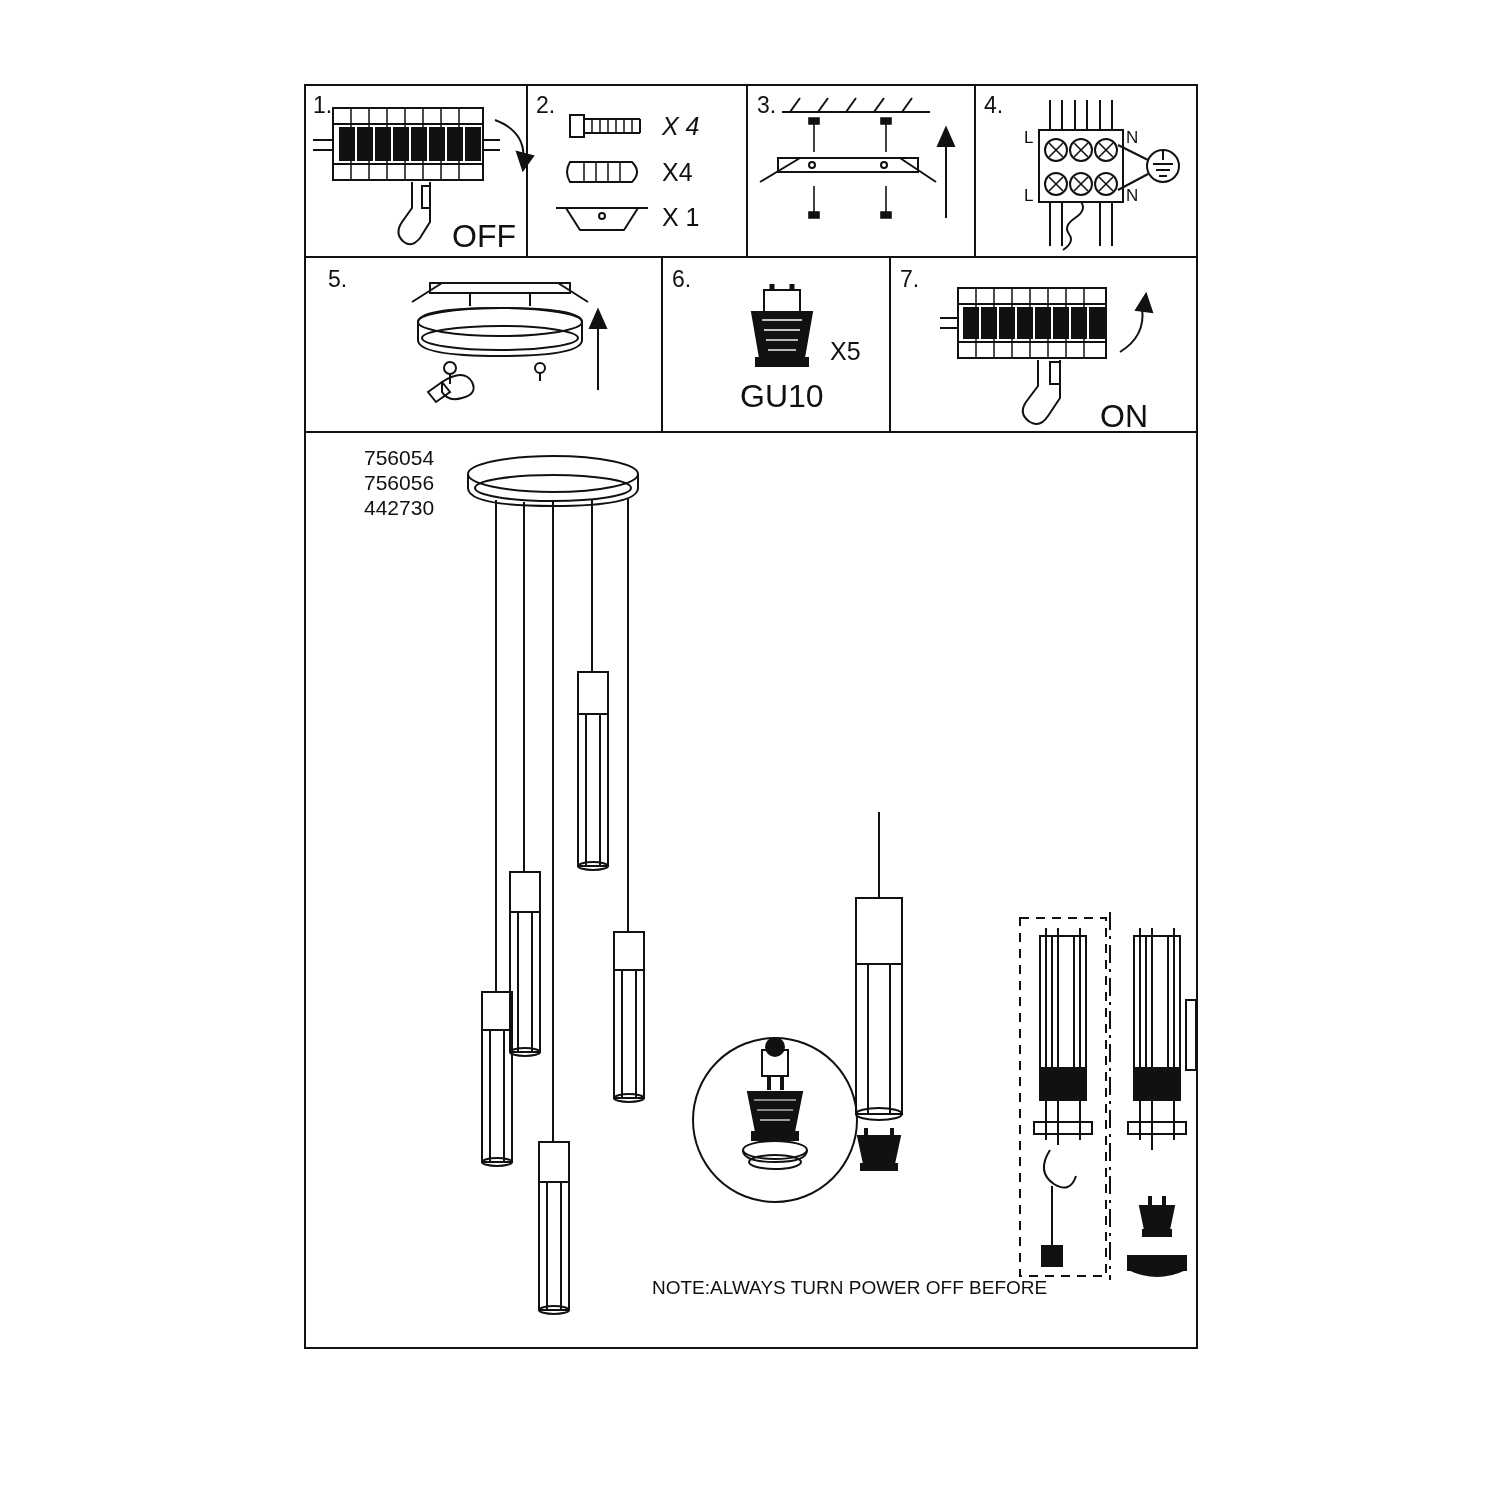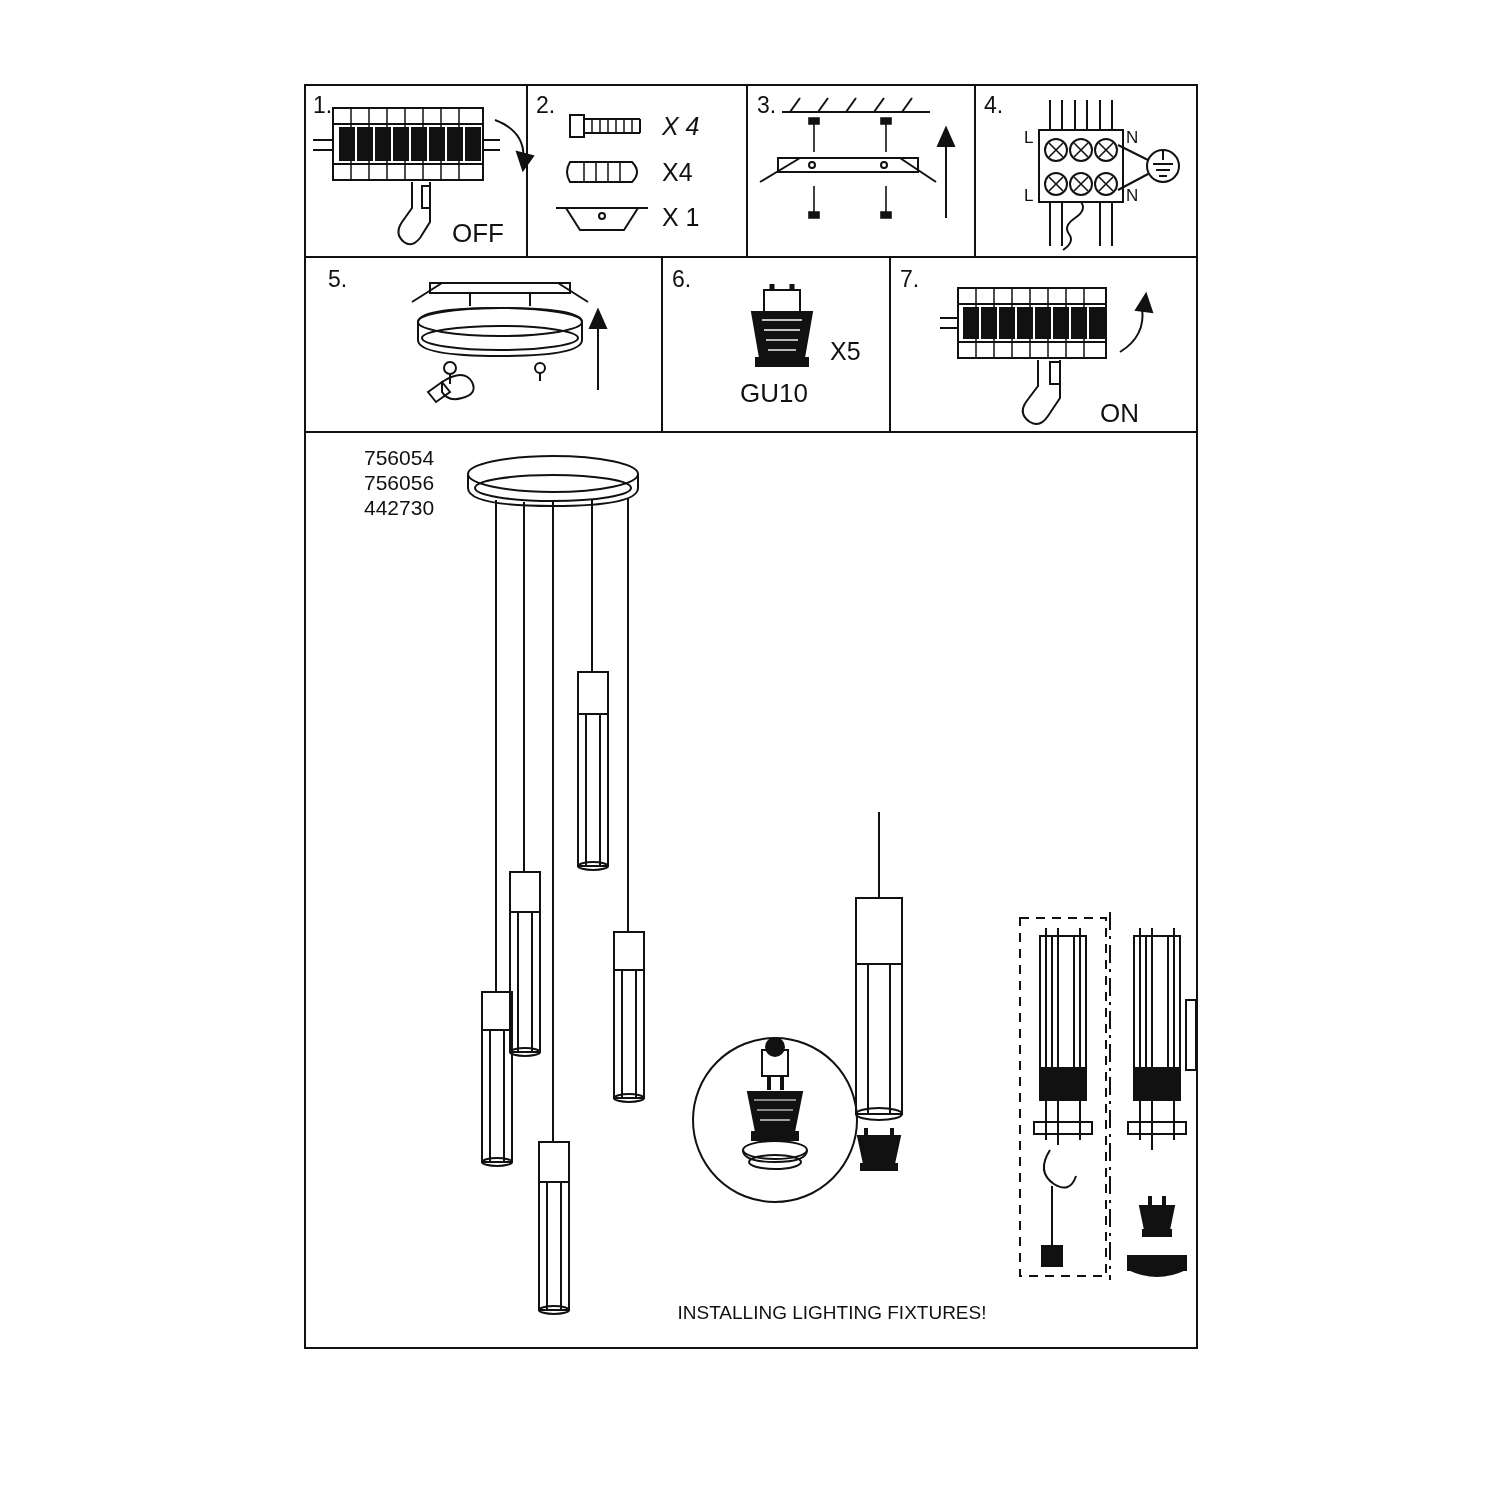--- a/index.html
+++ b/index.html
@@ -28,21 +28,21 @@
     width: 1500px;
     height: 1500px;
   }
   .txt {
     position: absolute;
     font-family: "Liberation Sans", sans-serif;
     color: #111;
     white-space: pre;
   }
   .step-num { font-size: 23px; }
-  .big-label { font-size: 26px; text-align: right; }
+  .big-label { font-size: 32px; text-align: right; }
   .qty { font-size: 25px; }
   .model { font-size: 21px; line-height: 30px; }
   .note { font-size: 19px; line-height: 25px; text-align: center; }
   .term { font-size: 17px; }
 </style>
 </head>
 <body>
 
 <div class="sheet">
 
@@ -436,15 +436,15 @@
   <div class="txt qty" style="left:830px; top:330px;margin-top:7px;">X5</div>
   <div class="txt big-label" style="left:740px; top:378px;">GU10</div>
 
   <div class="txt step-num" style="left:900px; top:266px;">7.</div>
   <div class="txt big-label" style="left:1100px; top:398px;">ON</div>
 
   <div class="txt model" style="left:364px; top:443px;">756054</div>
   <div class="txt model" style="left:364px; top:468px;">756056</div>
   <div class="txt model" style="left:364px; top:493px;">442730</div>
 
-  <div class="txt note" style="left:652px; top:1300px; width:360px;">INSTALLING LIGHTING FIXTURES!</div>
+  <div class="txt note" style="left:652px; top:1275px; width:360px;">NOTE:ALWAYS TURN POWER OFF BEFORE</div>
 
 </div>
 
 </body></html>

